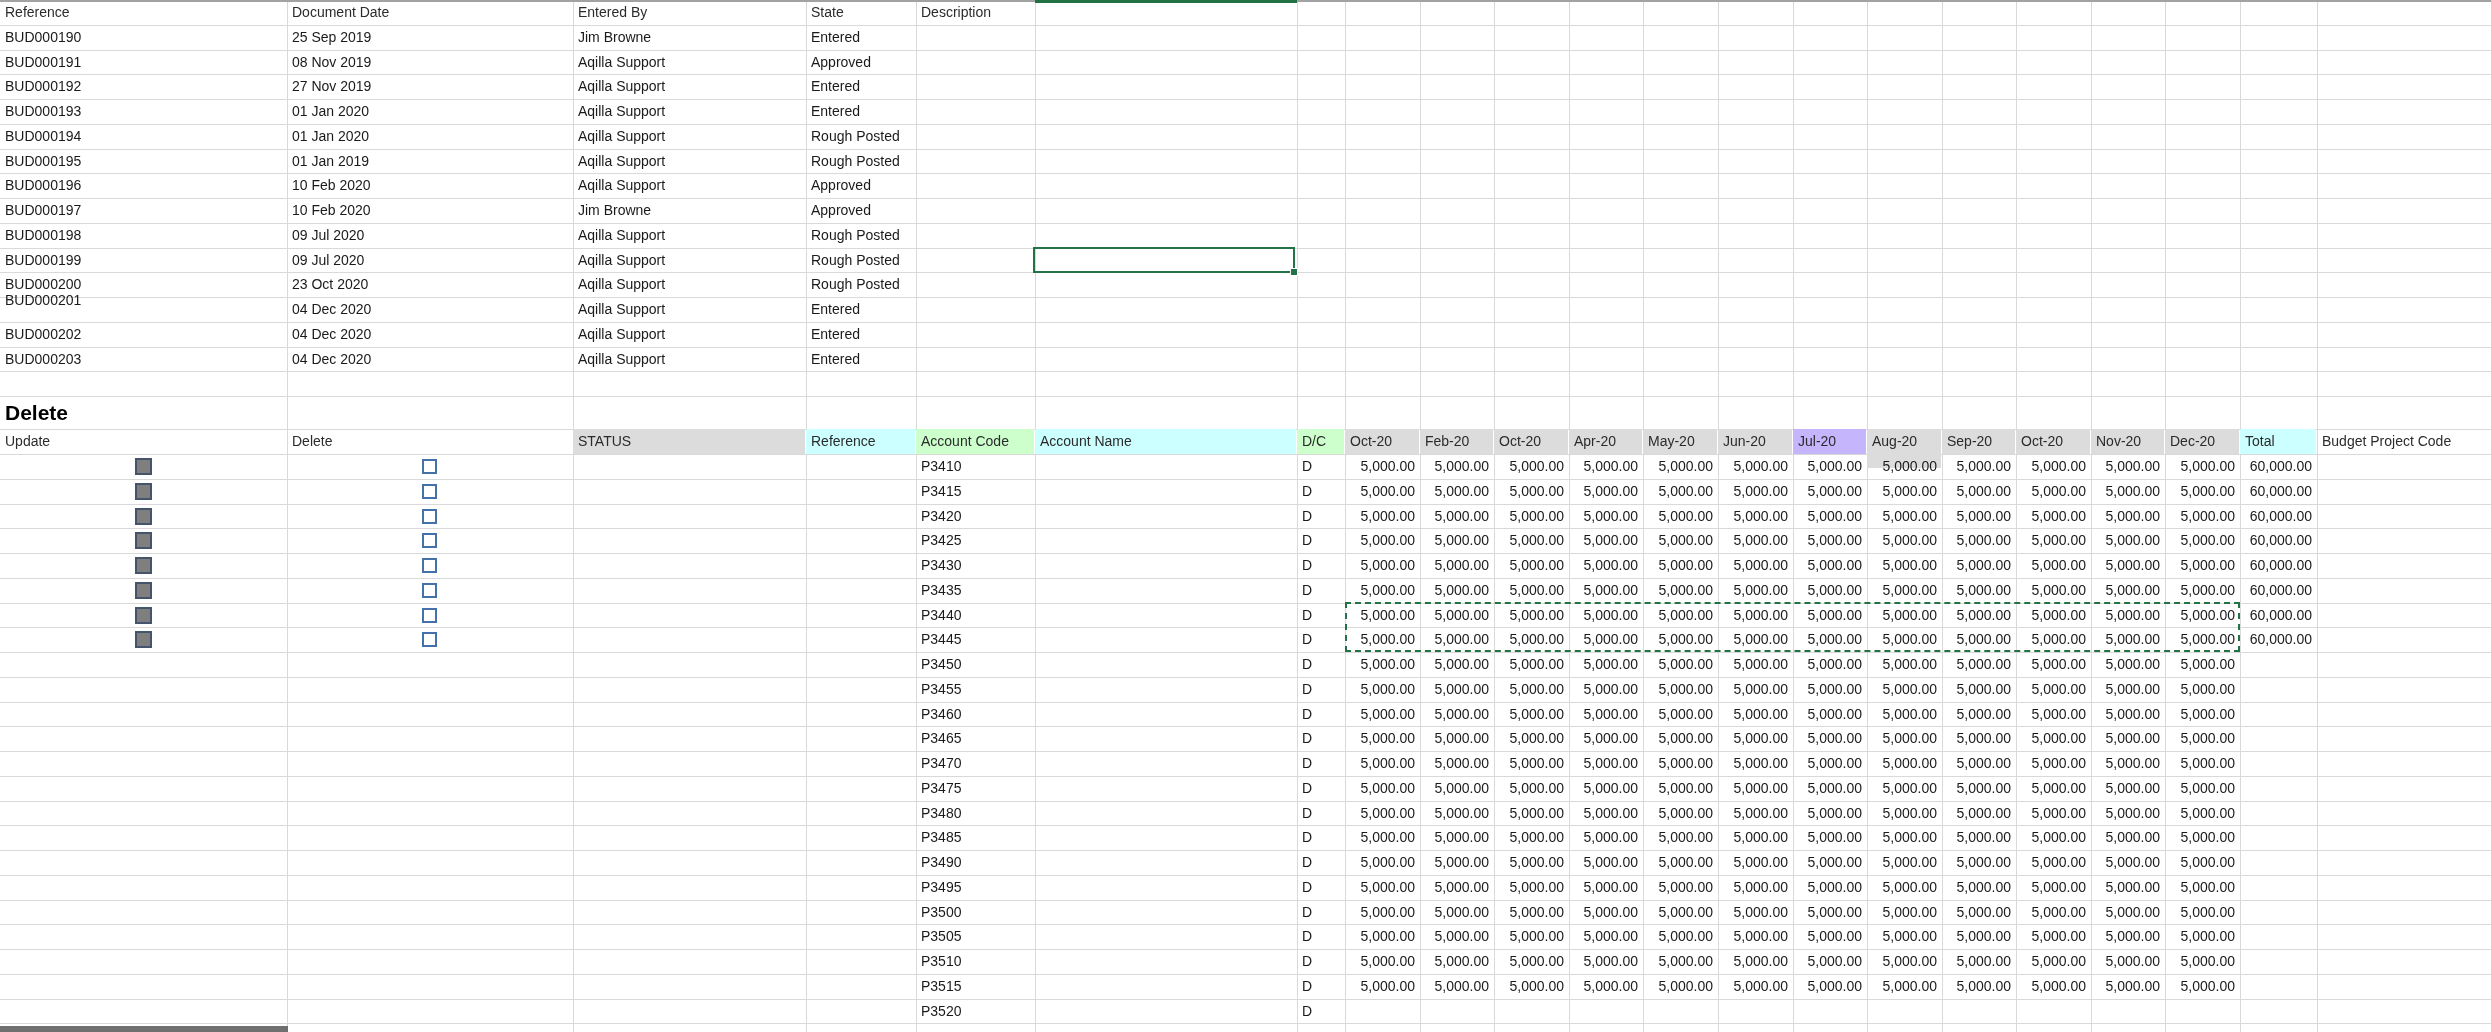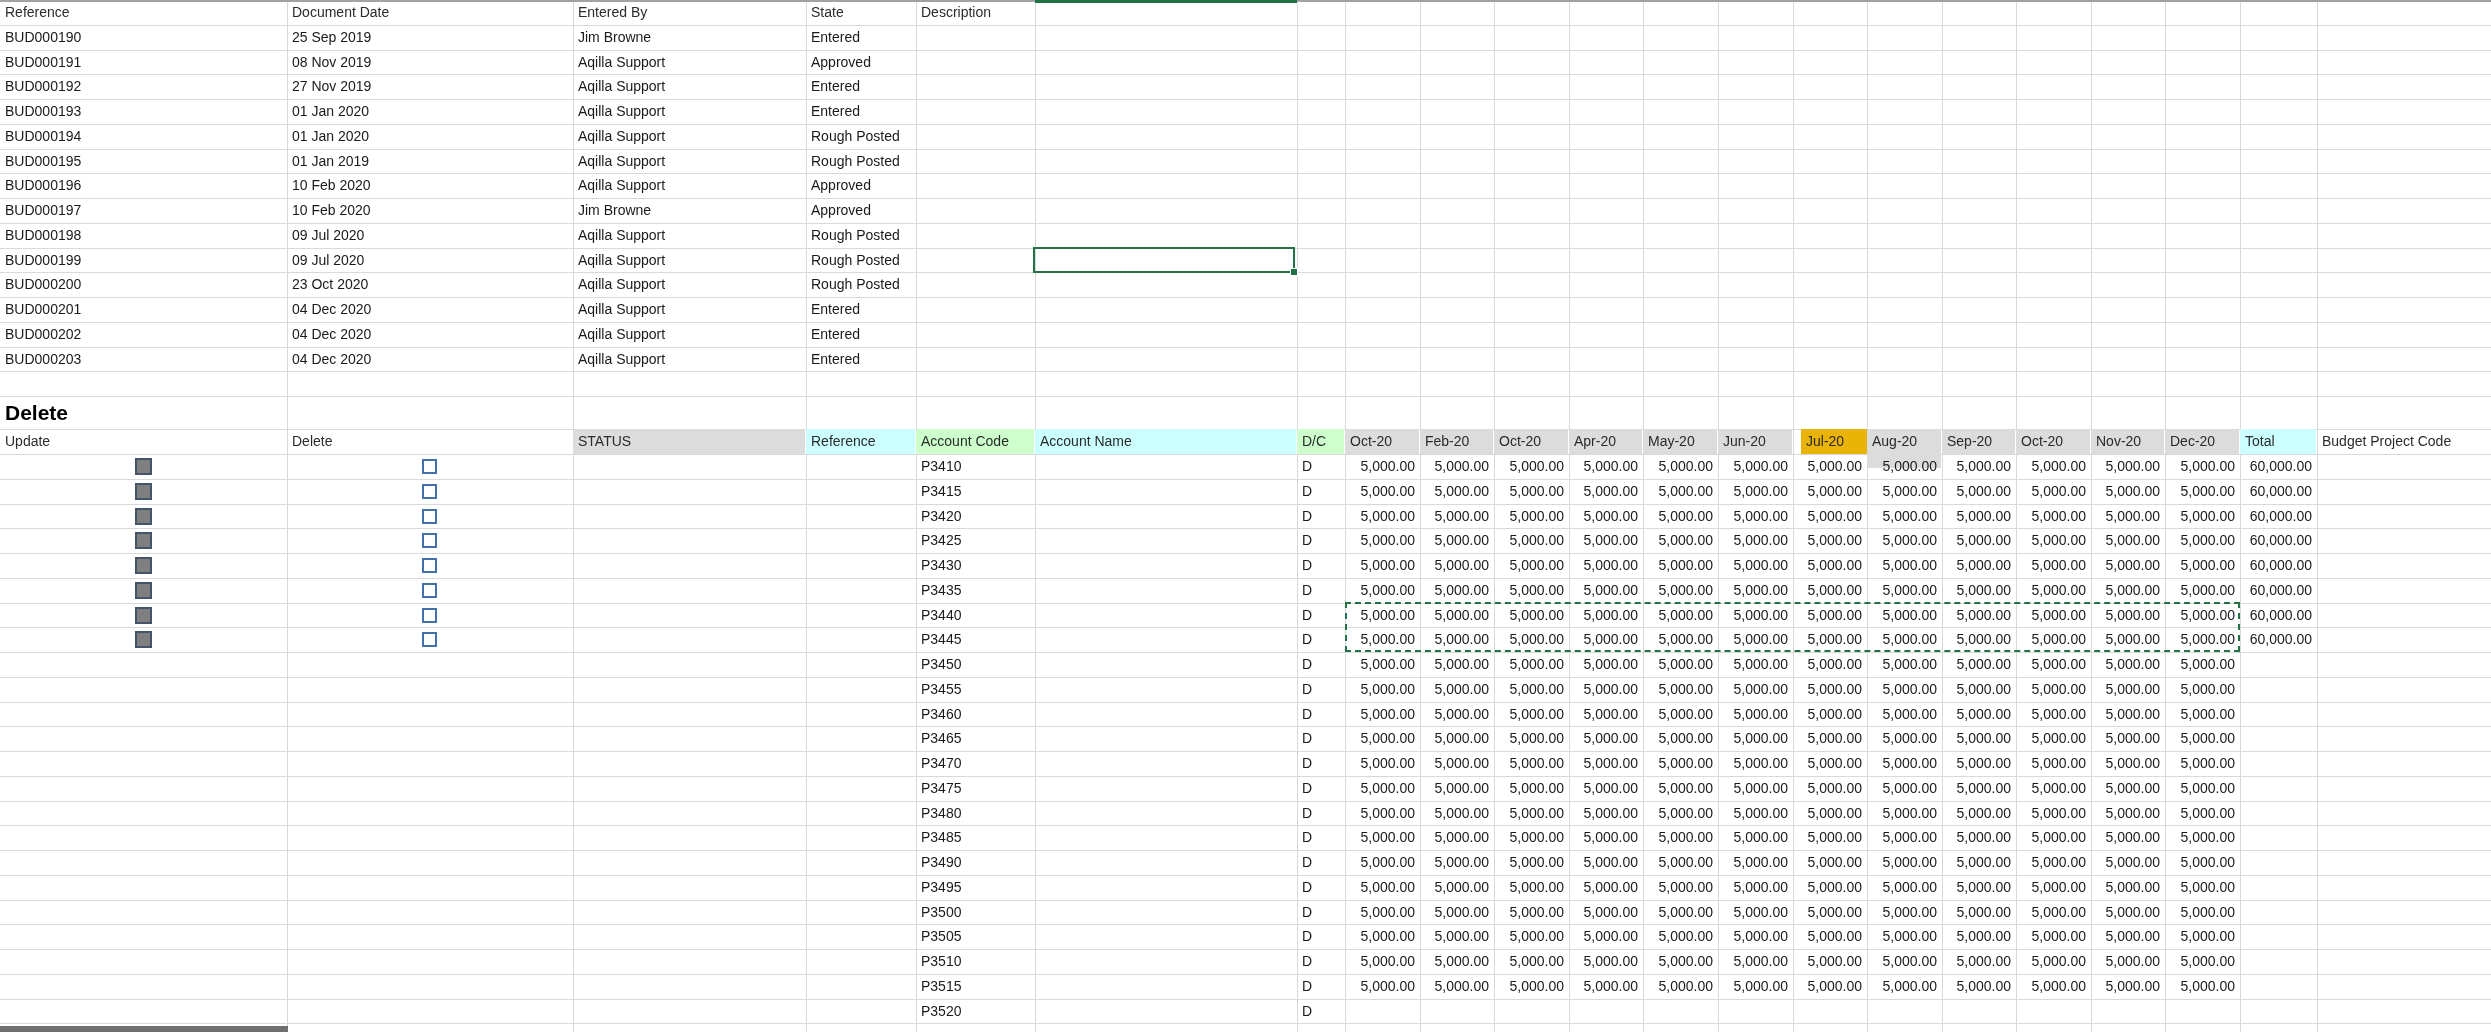--- a/index.html
+++ b/index.html
@@ -175,21 +175,21 @@
         <div class="cell" style="left: 916px; top: 247.5px; width: 119px; height: 24.75px; line-height: 24.75px;"></div>
       </div>
       <div style="">
         <div class="cell" style="left: 0px; top: 272.25px; width: 287px; height: 24.75px; line-height: 24.75px;">BUD000200</div>
         <div class="cell" style="left: 287px; top: 272.25px; width: 286px; height: 24.75px; line-height: 24.75px;">23 Oct 2020</div>
         <div class="cell" style="left: 573px; top: 272.25px; width: 233px; height: 24.75px; line-height: 24.75px;">Aqilla Support</div>
         <div class="cell" style="left: 806px; top: 272.25px; width: 110px; height: 24.75px; line-height: 24.75px;">Rough Posted</div>
         <div class="cell" style="left: 916px; top: 272.25px; width: 119px; height: 24.75px; line-height: 24.75px;"></div>
       </div>
       <div style="">
-        <div class="cell" style="left: 0px; top: 297px; width: 287px; height: 24.75px; line-height: 24.75px;">BUD000201</div>
+        <div class="cell" style="left: 0px; top: 288px; width: 287px; height: 24.75px; line-height: 24.75px;">BUD000201</div>
         <div class="cell" style="left: 287px; top: 297px; width: 286px; height: 24.75px; line-height: 24.75px;">04 Dec 2020</div>
         <div class="cell" style="left: 573px; top: 297px; width: 233px; height: 24.75px; line-height: 24.75px;">Aqilla Support</div>
         <div class="cell" style="left: 806px; top: 297px; width: 110px; height: 24.75px; line-height: 24.75px;">Entered</div>
         <div class="cell" style="left: 916px; top: 297px; width: 119px; height: 24.75px; line-height: 24.75px;"></div>
       </div>
       <div style="">
         <div class="cell" style="left: 0px; top: 321.75px; width: 287px; height: 24.75px; line-height: 24.75px;">BUD000202</div>
         <div class="cell" style="left: 287px; top: 321.75px; width: 286px; height: 24.75px; line-height: 24.75px;">04 Dec 2020</div>
         <div class="cell" style="left: 573px; top: 321.75px; width: 233px; height: 24.75px; line-height: 24.75px;">Aqilla Support</div>
         <div class="cell" style="left: 806px; top: 321.75px; width: 110px; height: 24.75px; line-height: 24.75px;">Entered</div>
@@ -211,21 +211,21 @@
       <div class="cell hdrtxt" style="left: 806px; top: 429px; width: 109px; height: 25px; line-height: 25px; background: rgb(204, 255, 255);">Reference</div>
       <div class="cell hdrtxt" style="left: 916px; top: 429px; width: 118px; height: 25px; line-height: 25px; background: rgb(204, 255, 204);">Account Code</div>
       <div class="cell hdrtxt" style="left: 1035px; top: 429px; width: 261px; height: 25px; line-height: 25px; background: rgb(204, 255, 255);">Account Name</div>
       <div class="cell hdrtxt" style="left: 1297px; top: 429px; width: 47px; height: 25px; line-height: 25px; background: rgb(204, 255, 204);">D/C</div>
       <div class="cell hdrtxt" style="left: 1345px; top: 429px; width: 74px; height: 25px; line-height: 25px; background: rgb(220, 220, 220);">Oct-20</div>
       <div class="cell hdrtxt" style="left: 1420px; top: 429px; width: 73px; height: 25px; line-height: 25px; background: rgb(220, 220, 220);">Feb-20</div>
       <div class="cell hdrtxt" style="left: 1494px; top: 429px; width: 74px; height: 25px; line-height: 25px; background: rgb(220, 220, 220);">Oct-20</div>
       <div class="cell hdrtxt" style="left: 1569px; top: 429px; width: 73px; height: 25px; line-height: 25px; background: rgb(220, 220, 220);">Apr-20</div>
       <div class="cell hdrtxt" style="left: 1643px; top: 429px; width: 74px; height: 25px; line-height: 25px; background: rgb(220, 220, 220);">May-20</div>
       <div class="cell hdrtxt" style="left: 1718px; top: 429px; width: 74px; height: 25px; line-height: 25px; background: rgb(220, 220, 220);">Jun-20</div>
-      <div class="cell hdrtxt" style="left: 1793px; top: 429px; width: 73px; height: 25px; line-height: 25px; background: #eab308; margin-left: 8px;">Jul-20</div>
+      <div class="cell hdrtxt" style="left: 1793px; top: 429px; width: 73px; height: 25px; line-height: 25px; background: #c4b5fd;">Jul-20</div>
       <div class="cell hdrtxt" style="left: 1867px; top: 429px; width: 74px; height: 39px; line-height: 25px; background: rgb(220, 220, 220);">Aug-20</div>
       <div class="cell hdrtxt" style="left: 1942px; top: 429px; width: 73px; height: 25px; line-height: 25px; background: rgb(220, 220, 220);">Sep-20</div>
       <div class="cell hdrtxt" style="left: 2016px; top: 429px; width: 74px; height: 25px; line-height: 25px; background: rgb(220, 220, 220);">Oct-20</div>
       <div class="cell hdrtxt" style="left: 2091px; top: 429px; width: 73px; height: 25px; line-height: 25px; background: rgb(220, 220, 220);">Nov-20</div>
       <div class="cell hdrtxt" style="left: 2165px; top: 429px; width: 74px; height: 25px; line-height: 25px; background: rgb(220, 220, 220);">Dec-20</div>
       <div class="cell hdrtxt" style="left: 2240px; top: 429px; width: 76px; height: 25px; line-height: 25px; background: rgb(204, 255, 255);">Total</div>
       <div class="cell hdrtxt" style="left: 2317px; top: 429px; width: 173px; height: 25px; line-height: 25px;">Budget Project Code</div>
       <div style="">
         <div class="upd" style="left: 135px; top: 458px;"></div>
         <div class="del" style="left: 422px; top: 459px;"></div>

